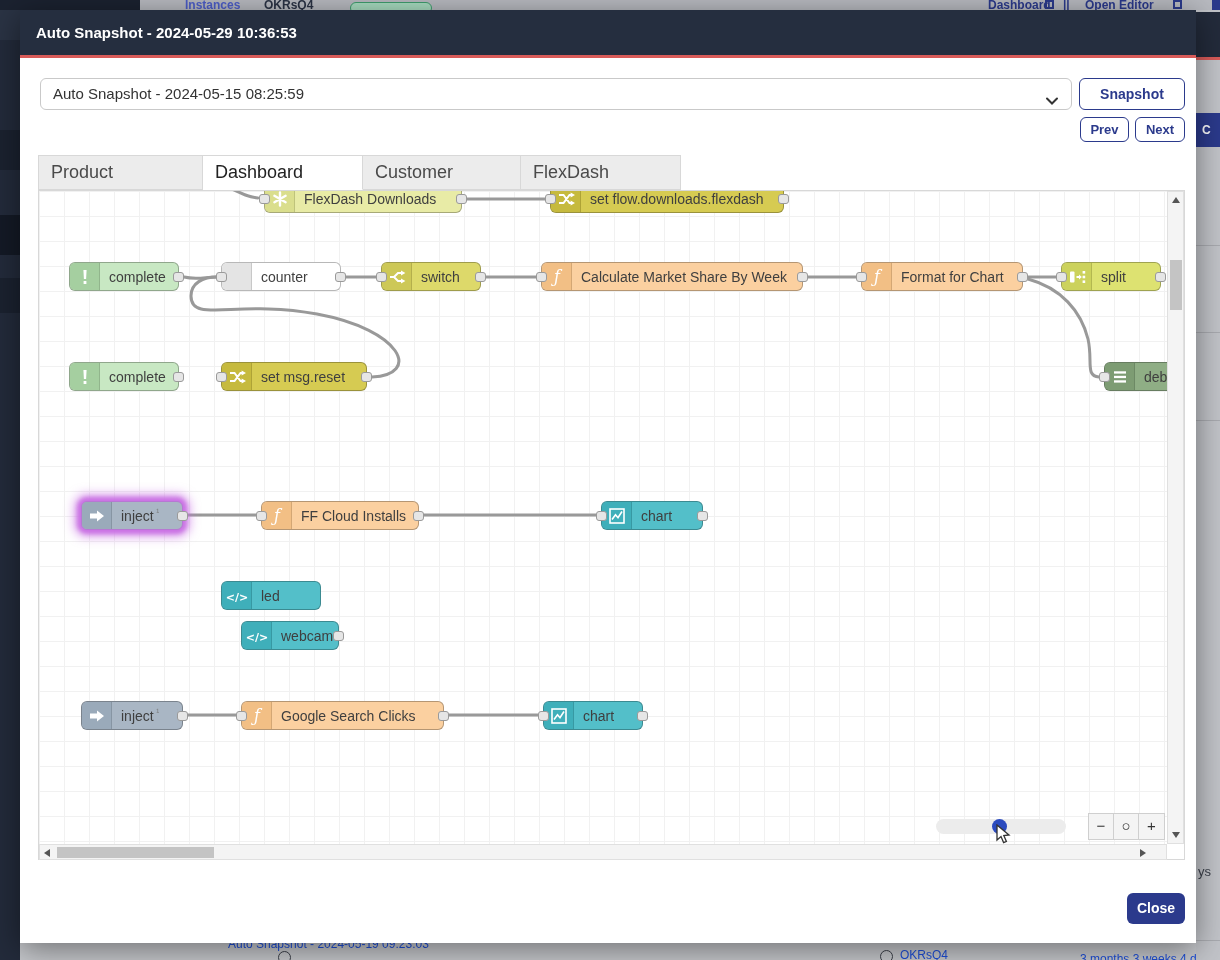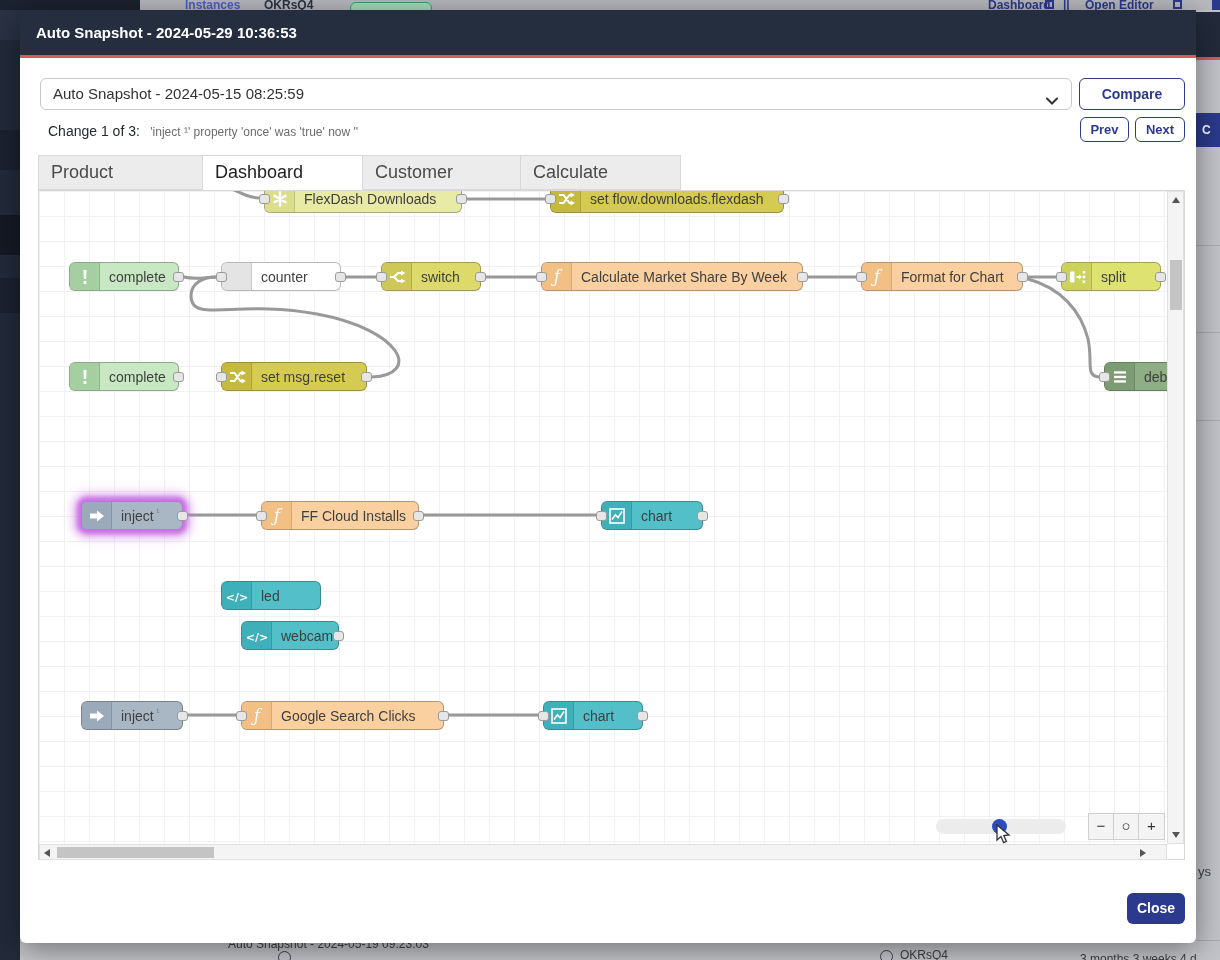--- a/index.html
+++ b/index.html
@@ -7,25 +7,25 @@
   body { font-family:"Liberation Sans", sans-serif; background:#c6c8cc; position:relative; }
   .abs { position:absolute; }
 
   
   #bg-topstrip { left:0; top:0; width:1220px; height:10px; background:#b8bac0; overflow:hidden;padding-left:24px; }
   #bg-topstrip .darkcorner { left:0; top:0; width:140px; height:10px; background:#1b2230; }
   .bg-navtext { top:-2px; font-size:12px; font-weight:bold; color:#2b3a8c; white-space:nowrap; }
   #bg-sidebar { left:0; top:10px; width:20px; height:950px; background:#232b3b; overflow:hidden; }
   #bg-sidebar .blk { left:0; width:20px; }
   #bg-rightstrip { left:1196px; top:10px; width:24px; height:950px; background:#c2c4c9; overflow:hidden; }
-  #bg-bottomstrip { left:20px; top:943px; width:1176px; height:17px; background:#c6c8cc; overflow:hidden; font-size:12px; color:#404040; }
+  #bg-bottomstrip { left:20px; top:943px; width:1176px; height:17px; background:#c6c8cc; overflow:hidden; font-size:12px; color:#1d4ed8; }
   .divider { background:#a9abb0; height:1px; width:100%; }
 
   
-  #modal { left:20px; top:10px; width:1176px; height:933px; background:#fff; box-shadow:0 6px 30px rgba(0,0,0,.45);border-radius:6px; }
+  #modal { left:20px; top:10px; width:1176px; height:933px; background:#fff; box-shadow:0 6px 30px rgba(0,0,0,.45); }
   #modal-header { left:0; top:0; width:100%; height:48px; background:#252e3f; border-bottom:3px solid #d95b59; }
   #modal-title { color:#fff; font-size:15px; font-weight:bold; line-height:45px; padding-left:16px; }
 
   #snapshot-select { left:20px; top:68px; width:1032px; height:32px; border:1px solid #c9c9c9; border-radius:6px; background:#fff;
                      font-size:15px; color:#333; line-height:30px; padding-left:12px; cursor:pointer; }
   #snapshot-select .chev { position:absolute; right:12px; top:9px; }
 
   .btn-outline { border:1px solid #2b3a8c; border-radius:6px; background:#fff; color:#2b3a8c; font-weight:bold; text-align:center; cursor:pointer; }
   #compare-btn { left:1059px; top:68px; width:106px; height:32px; font-size:14px; line-height:30px; }
   #prev-btn { left:1060px; top:107px; width:49px; height:25px; font-size:13px; line-height:23px; }
@@ -127,34 +127,30 @@
   </div>
 
   <div id="snapshot-select" class="abs">
     <span>Auto Snapshot - 2024-05-15 08:25:59</span>
     <span class="chev">
       <svg width="14" height="14" viewBox="0 0 14 14">
           <path d="M2 4.5l5 5 5-5" fill="none" stroke="#333" stroke-width="2" stroke-linecap="round"></path>
         </svg>
     </span>
   </div>
-  <div id="compare-btn" class="abs btn-outline">Compare</div>
-
-  <div id="change-row" class="abs">
-    <span id="change-label">Change 1 of 3:</span>
-    <span id="change-detail">'inject ¹' property 'once' was 'true' now ''</span>
-  </div>
+  <div id="compare-btn" class="abs btn-outline">Snapshot</div>
+
   <div id="prev-btn" class="abs btn-outline">Prev</div>
   <div id="next-btn" class="abs btn-outline">Next</div>
 
   <div id="tabs" class="abs">
       <div class="tab" style="width: 165px;">Product</div>
       <div class="tab active" style="width: 160px;">Dashboard</div>
       <div class="tab" style="width: 158px;">Customer Success</div>
-      <div class="tab" style="width: 160px;">Calculate</div>
+      <div class="tab" style="width: 160px;">FlexDash</div>
     </div>
 
   <div id="canvas-wrap" class="abs">
     <div id="flow-canvas" class="abs">
       <svg id="wires" class="abs" viewBox="0 0 1128 653">
           <path d="M180,-8 C198,0 207,6 219,7" fill="none" stroke="#999999" stroke-width="3" stroke-linecap="round"></path>
           <path d="M428,8 C455,8 480,8 506,8" fill="none" stroke="#999999" stroke-width="3" stroke-linecap="round"></path>
           <path d="M145,86 C158,89 166,86 177,86" fill="none" stroke="#999999" stroke-width="3" stroke-linecap="round"></path>
           <path d="M333,186 C382,184 364,139 278,123 C198,108 152,133 152,105 C152,92 164,86 178,86" fill="none" stroke="#999999" stroke-width="3" stroke-linecap="round"></path>
           <path d="M307,86 L337,86" fill="none" stroke="#999999" stroke-width="3" stroke-linecap="round"></path>

